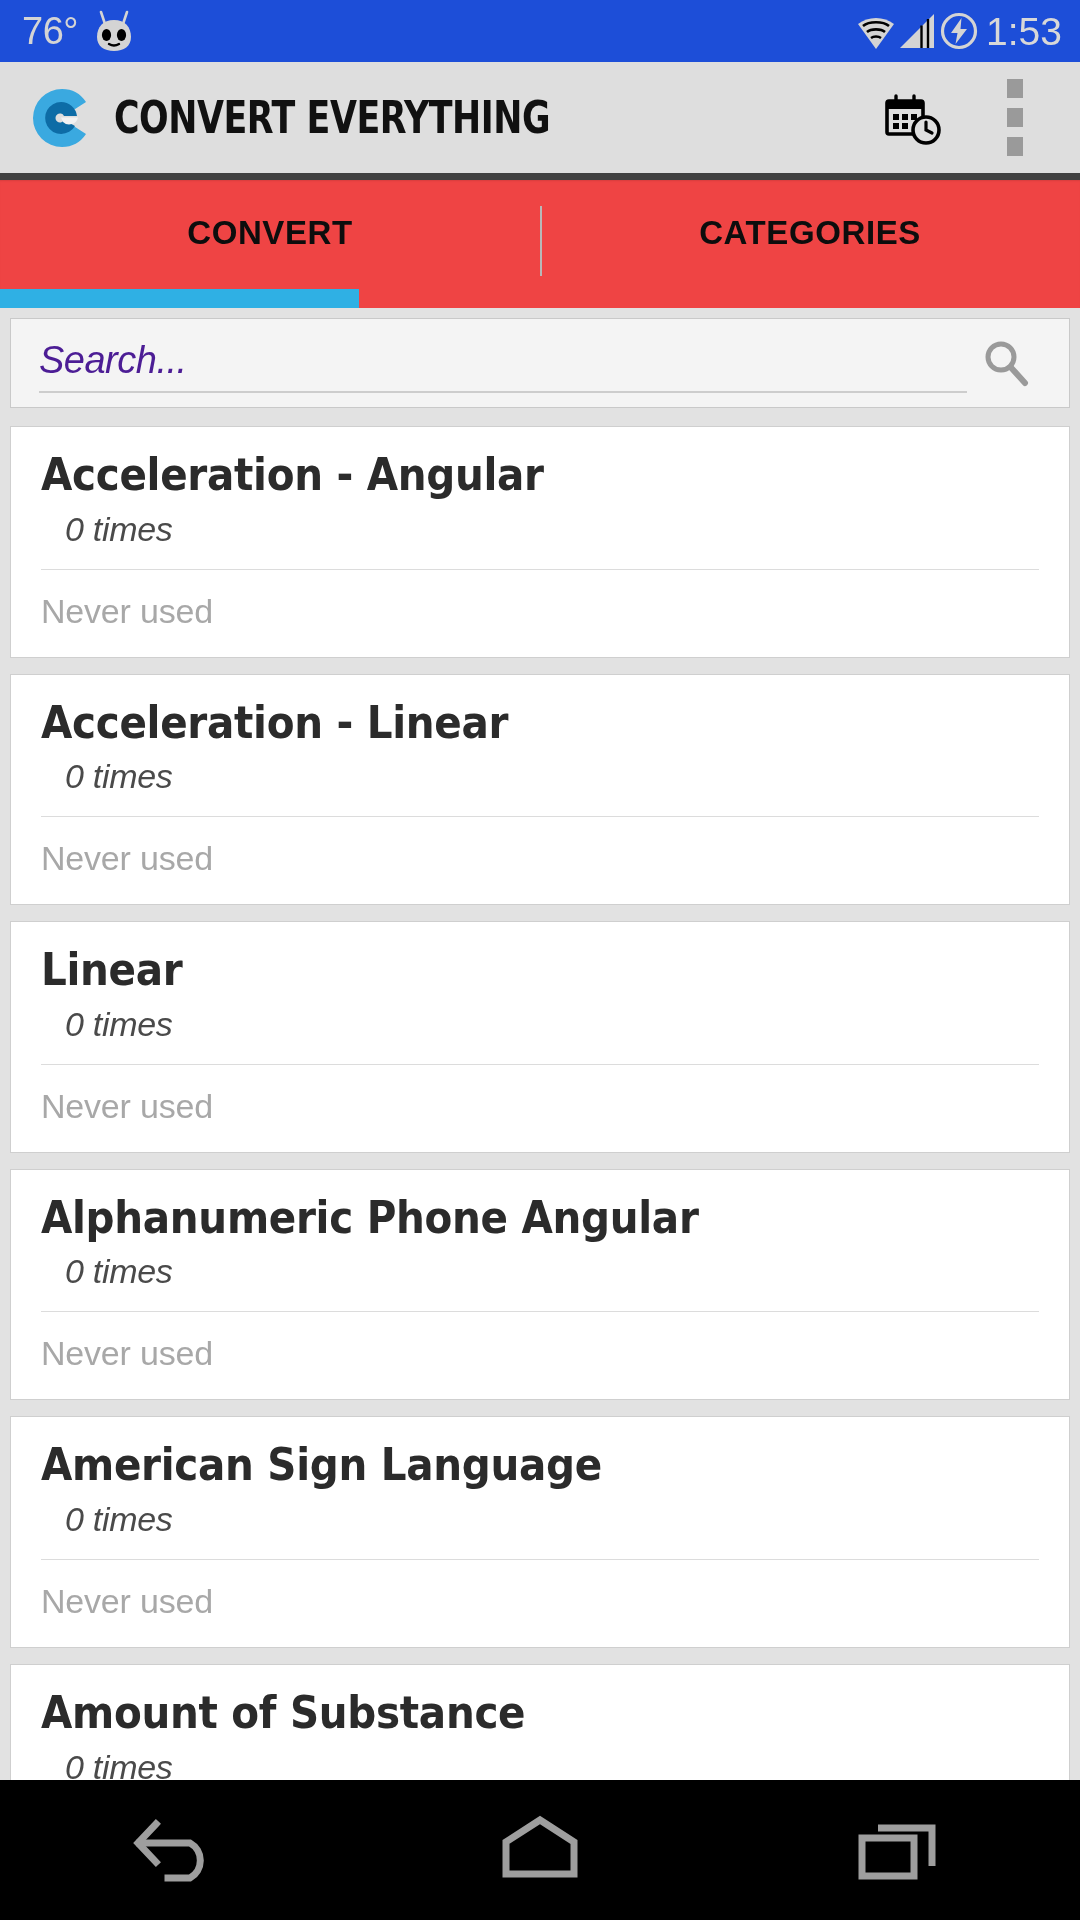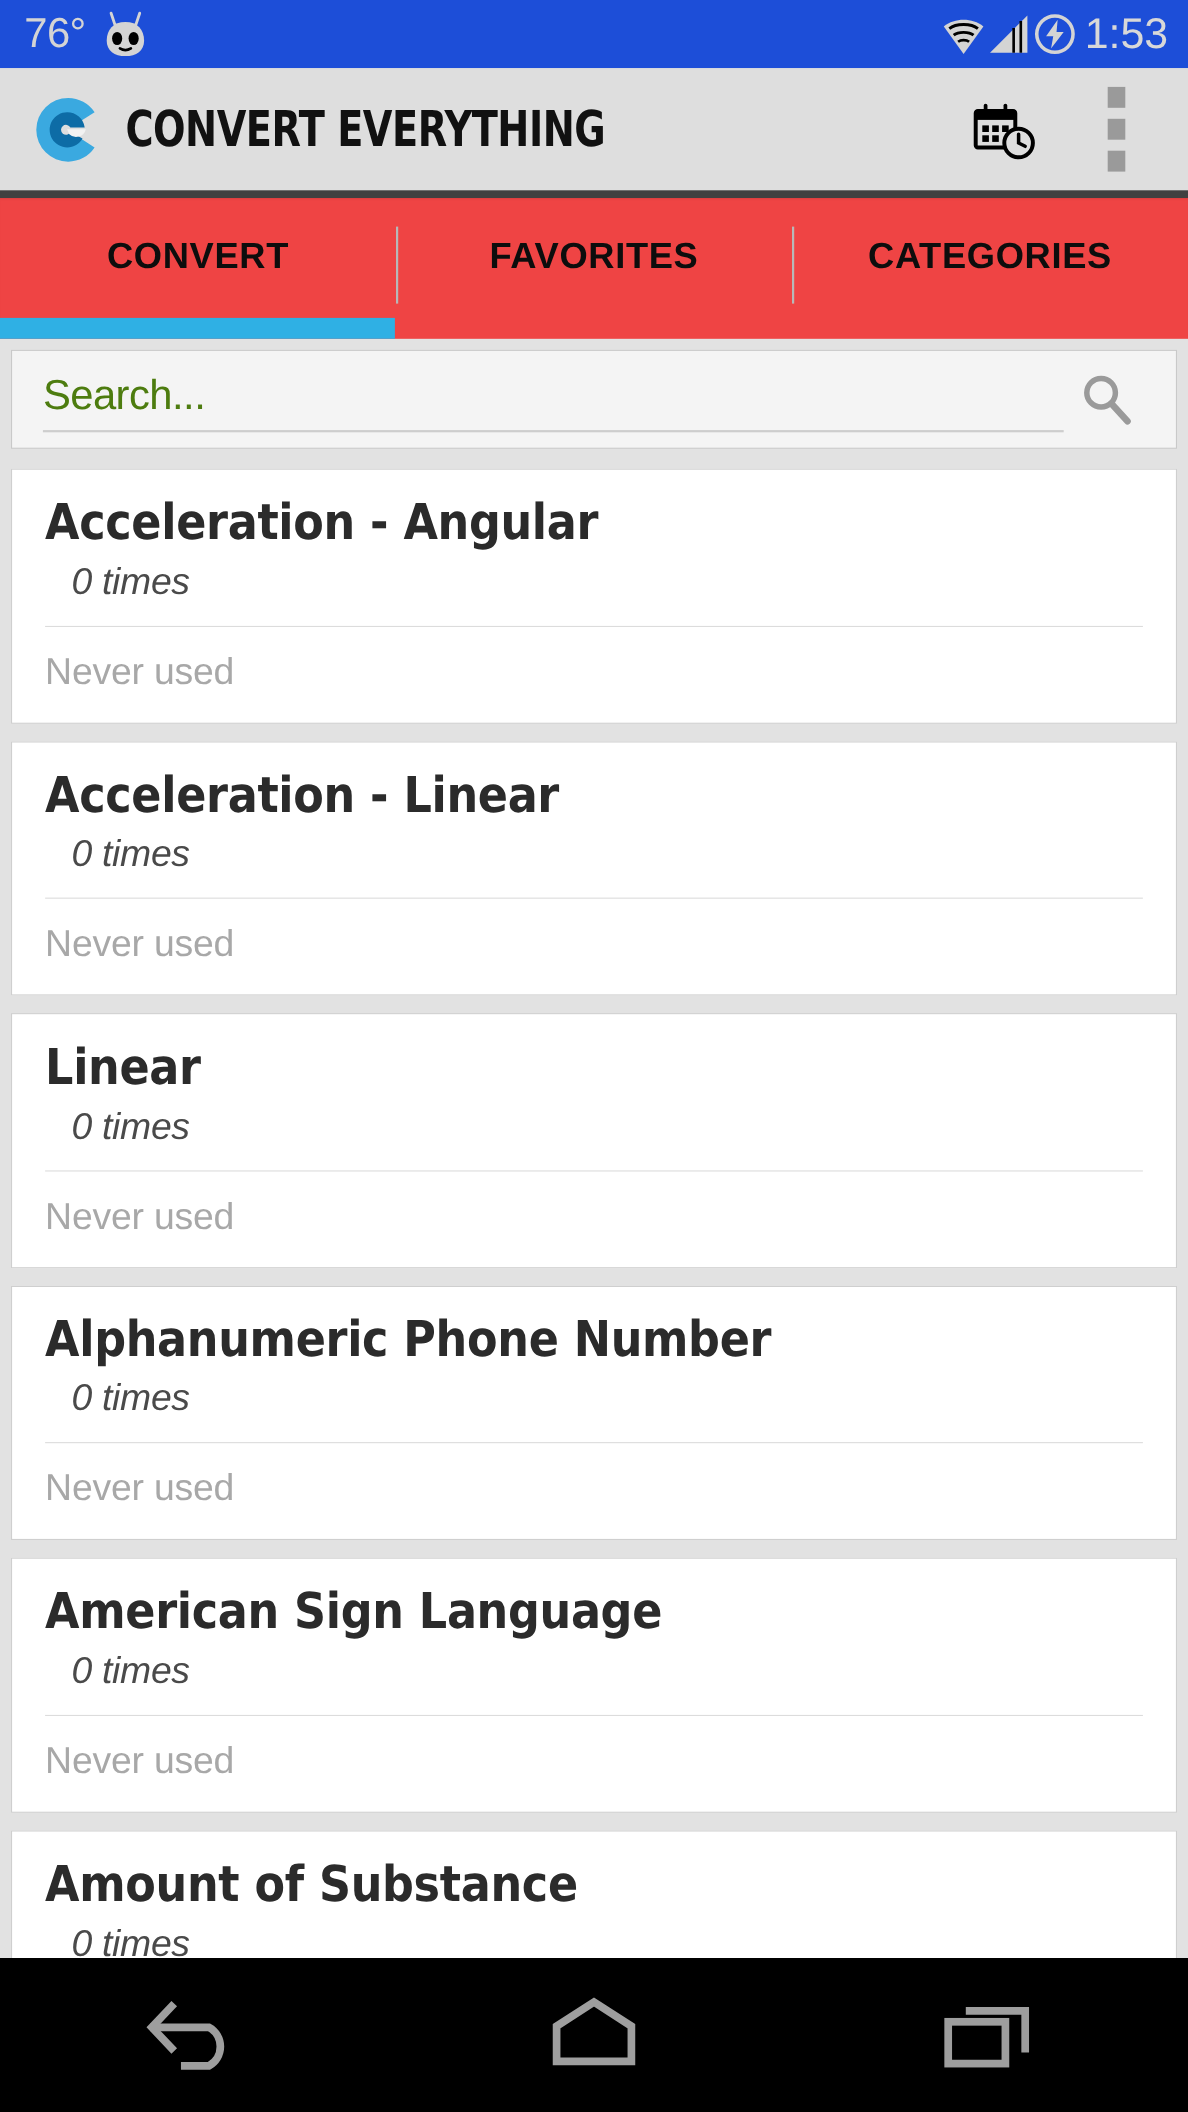--- a/index.html
+++ b/index.html
@@ -166,21 +166,22 @@
   }
   .search-input-wrap {
     flex: 1 1 auto;
     position: relative;
     height: 100%;
     display: flex;
     align-items: center;
   }
   .search-placeholder {
     font-size: 38px;
-    color: #4d7c0f;
+    font-style: italic;
+    color: #4c1d95;
     letter-spacing: -0.5px;
     padding-bottom: 6px;
   }
   .search-underline {
     position: absolute;
     left: 0;
     right: -6px;
     bottom: 14px;
     height: 2px;
     background: #cdcdcd;
@@ -326,23 +327,20 @@
       <i></i>
       <i></i>
     </span>
   </div>
 
   <div class="tab-bar">
     <div class="tab">
       <span>CONVERT</span>
     </div>
     <div class="tab">
-      <span>FAVORITES</span>
-    </div>
-    <div class="tab">
       <span>CATEGORIES</span>
     </div>
     <div class="tab-indicator" style="background: rgb(47, 176, 228);"></div>
   </div>
 
   <div class="list-area">
 
     <div class="search-card">
       <span class="search-input-wrap">
         <span class="search-placeholder">Search...</span>
@@ -369,21 +367,21 @@
           <div class="conv-divider"></div>
           <div class="conv-lastused">Never used</div>
         </div>
         <div class="conv-card">
           <div class="conv-title">Linear</div>
           <div class="conv-count">0 times</div>
           <div class="conv-divider"></div>
           <div class="conv-lastused">Never used</div>
         </div>
         <div class="conv-card">
-          <div class="conv-title">Alphanumeric Phone Number</div>
+          <div class="conv-title">Alphanumeric Phone Angular</div>
           <div class="conv-count">0 times</div>
           <div class="conv-divider"></div>
           <div class="conv-lastused">Never used</div>
         </div>
         <div class="conv-card">
           <div class="conv-title">American Sign Language</div>
           <div class="conv-count">0 times</div>
           <div class="conv-divider"></div>
           <div class="conv-lastused">Never used</div>
         </div>

